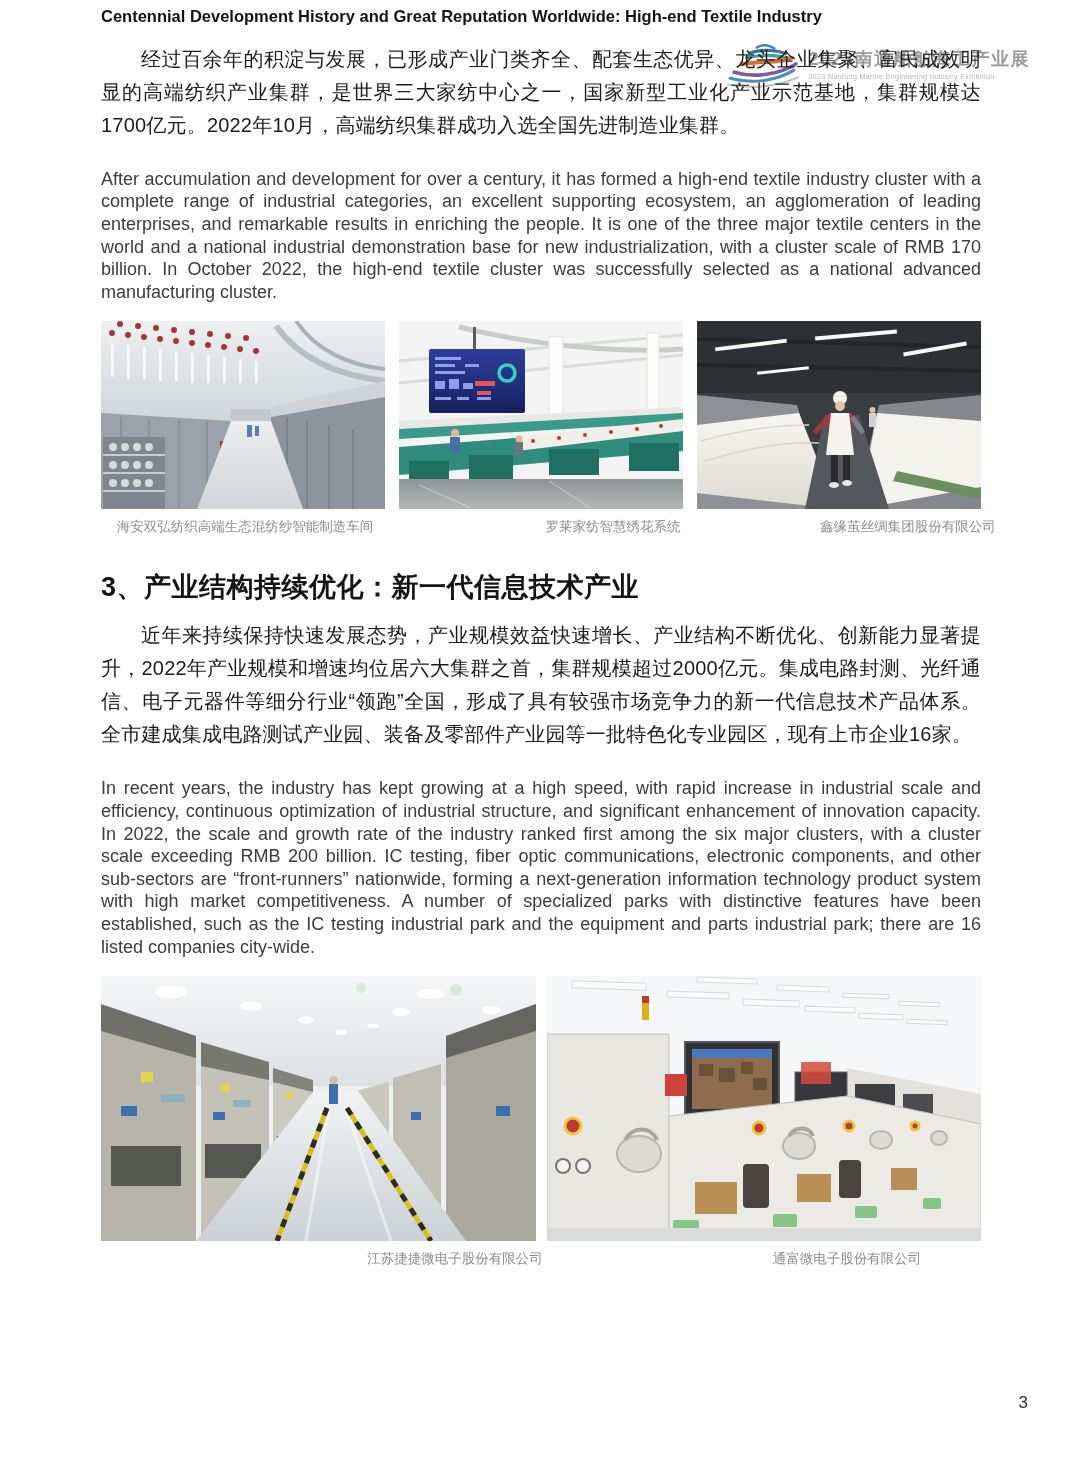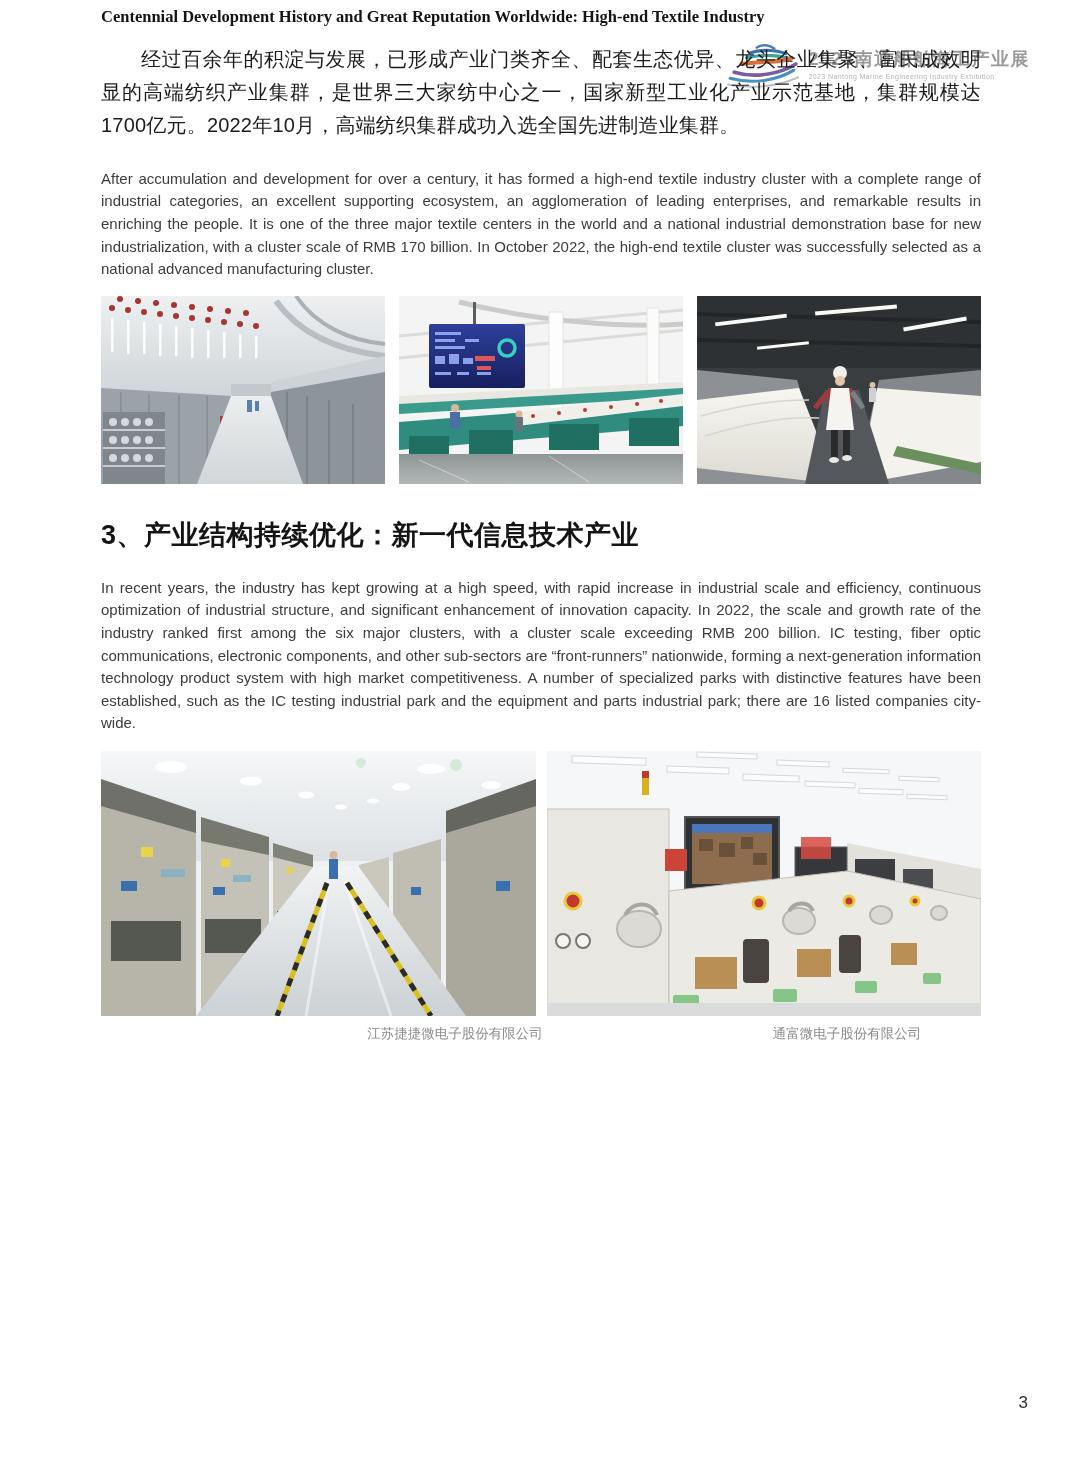--- a/index.html
+++ b/index.html
@@ -14,28 +14,28 @@
   .logo-text { display:flex; flex-direction:column; }
   .logo-title { font-size:18px; font-weight:bold; color:#9a9a9a; letter-spacing:1.5px; line-height:1.1; }
   .logo-subtitle { font-size:7px; color:#b3b3b3; letter-spacing:0.4px; margin-top:3px; }
 
   
   .content { position:absolute; left:101px; top:0; width:880px; }
 
   .sec-title { margin:0; font-size:27px; font-weight:bold; color:#141414; letter-spacing:0.5px; line-height:1.15; }
   .sec-title.first { margin-top:106px; }
   .sec-title.second { margin-top:36px; }
-  .sec-sub { margin-top:7px; font-size:16.5px; font-weight:bold; color:#141414; line-height:1.2;font-family:Liberation Serif, serif; }
+  .sec-sub { margin-top:7px; font-size:16.5px; font-weight:bold; color:#141414; line-height:1.2; }
 
   .zh-para {
     margin-top:16px; font-size:20px; line-height:33px; color:#1b1b1b;
     text-align:justify; text-indent:2em; letter-spacing:0.2px;
   }
   .en-para {
-    margin-top:26px; font-size:15px; line-height:22.6px; color:#3c3c3c;
+    margin-top:26px; font-size:18px; line-height:22.6px; color:#3c3c3c;
     text-align:justify;
   }
 
   .photo-row-3 { margin-top:9px; display:flex; gap:14px; }
   .photo-row-3 .photo { flex:1; height:188px; }
   .photo-row-2 { margin-top:16px; display:flex; gap:11px; }
   .photo-row-2 .photo-lg { height:265px; }
   .photo svg, .photo-lg svg { display:block; width:100%; height:100%; }
   #photo-jiejie { width:435px; }
   #photo-tongfu { width:434px; }
@@ -288,22 +288,28 @@
             <ellipse cx="150" cy="162" rx="5" ry="3" fill="#e8e8e4"></ellipse>
           </g>
           <g>
               <rect x="172" y="92" width="7" height="14" fill="#cfd2d4"></rect>
               <circle cx="175.5" cy="89" r="3" fill="#d9c2a8"></circle>
             </g>
         </svg>
       </div>
     </div>
 
+    <div class="caption-row">
+      <span class="caption" style="left:144px">海安双弘纺织高端生态混纺纱智能制造车间</span>
+      <span class="caption" style="left:512px">罗莱家纺智慧绣花系统</span>
+      <span class="caption" style="left:807px">鑫缘茧丝绸集团股份有限公司</span>
+    </div>
 
     <h1 class="sec-title second">3、产业结构持续优化：新一代信息技术产业</h1>
+    <p class="zh-para">近年来持续保持快速发展态势，产业规模效益快速增长、产业结构不断优化、创新能力显著提升，2022年产业规模和增速均位居六大集群之首，集群规模超过2000亿元。集成电路封测、光纤通信、电子元器件等细分行业“领跑”全国，形成了具有较强市场竞争力的新一代信息技术产品体系。全市建成集成电路测试产业园、装备及零部件产业园等一批特色化专业园区，现有上市企业16家。</p>
     <p class="en-para">In recent years, the industry has kept growing at a high speed, with rapid increase in industrial scale and efficiency, continuous optimization of industrial structure, and significant enhancement of innovation capacity. In 2022, the scale and growth rate of the industry ranked first among the six major clusters, with a cluster scale exceeding RMB 200 billion. IC testing, fiber optic communications, electronic components, and other sub-sectors are “front-runners” nationwide, forming a next-generation information technology product system with high market competitiveness. A number of specialized parks with distinctive features have been established, such as the IC testing industrial park and the equipment and parts industrial park; there are 16 listed companies city-wide.</p>
 
     <div class="photo-row-2">
 
       <div class="photo-lg" id="photo-jiejie">
         <svg viewBox="0 0 435 265" preserveAspectRatio="none">
           <defs>
             <linearGradient id="p4ceil" x1="0" y1="0" x2="0" y2="1">
               <stop offset="0" stop-color="#f5f7f8"></stop>
                 <stop offset="1" stop-color="#dde1e4"></stop>

